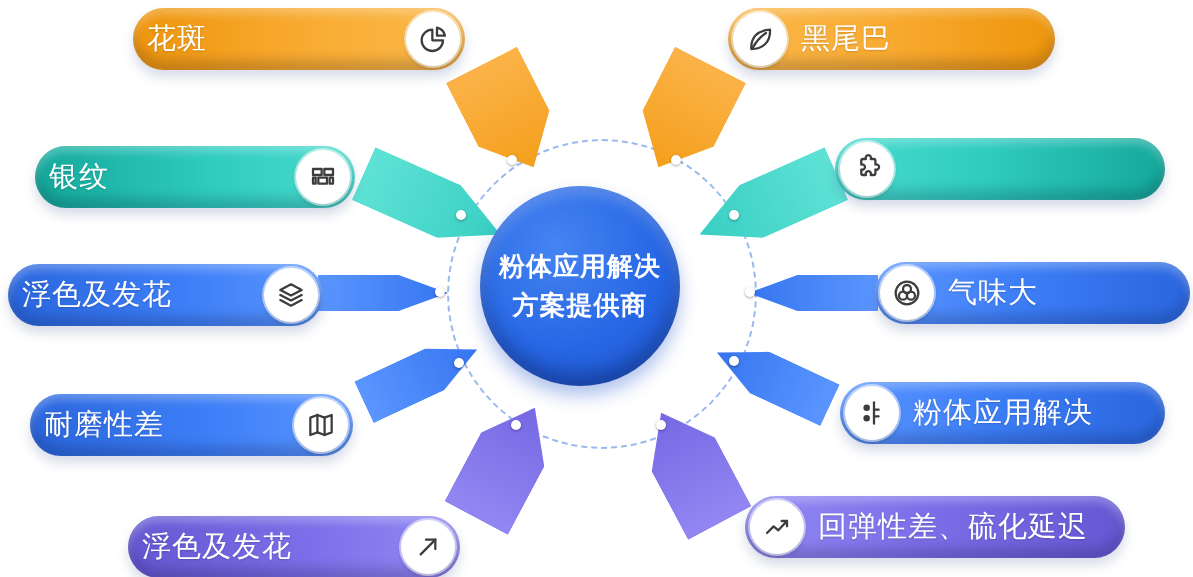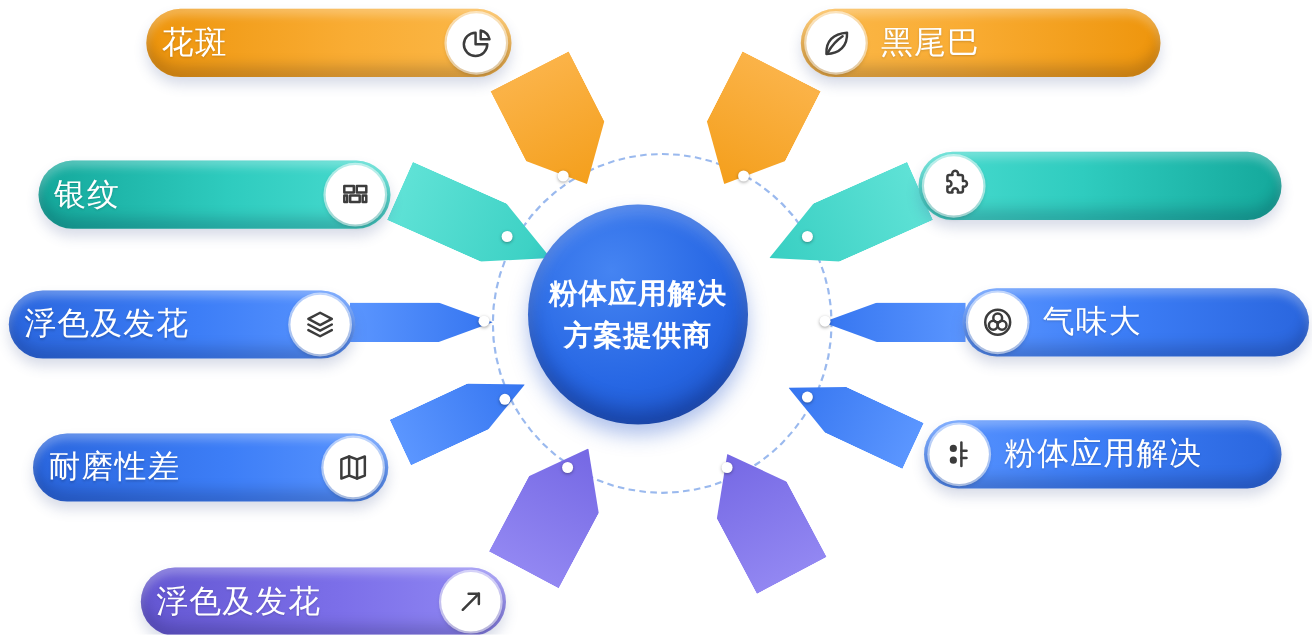--- a/index.html
+++ b/index.html
@@ -187,14 +187,23 @@
   <div class="pill left purple" style="left:128px;top:496px;width:327px;margin-top:20px;">
     <span class="pill-label">浮色及发花</span>
     <span class="pill-icon">
       <svg viewBox="0 0 24 24">
           <path d="M6.5 17.5 L17.5 6.5"></path>
           <path d="M10.5 6.5 h7 v7"></path>
         </svg>
     </span>
   </div>
 
+  <div class="pill right purple" style="left:745px;top:496px;width:375px;">
+    <span class="pill-icon">
+      <svg viewBox="0 0 24 24">
+          <path d="M4.5 16.5 L9.5 11.5 13 14.5 19.5 7.5"></path>
+          <path d="M15.5 7.5 h4 v4"></path>
+        </svg>
+    </span>
+    <span class="pill-label">回弹性差、硫化延迟</span>
+  </div>
 
 </div>
 
 </body></html>

